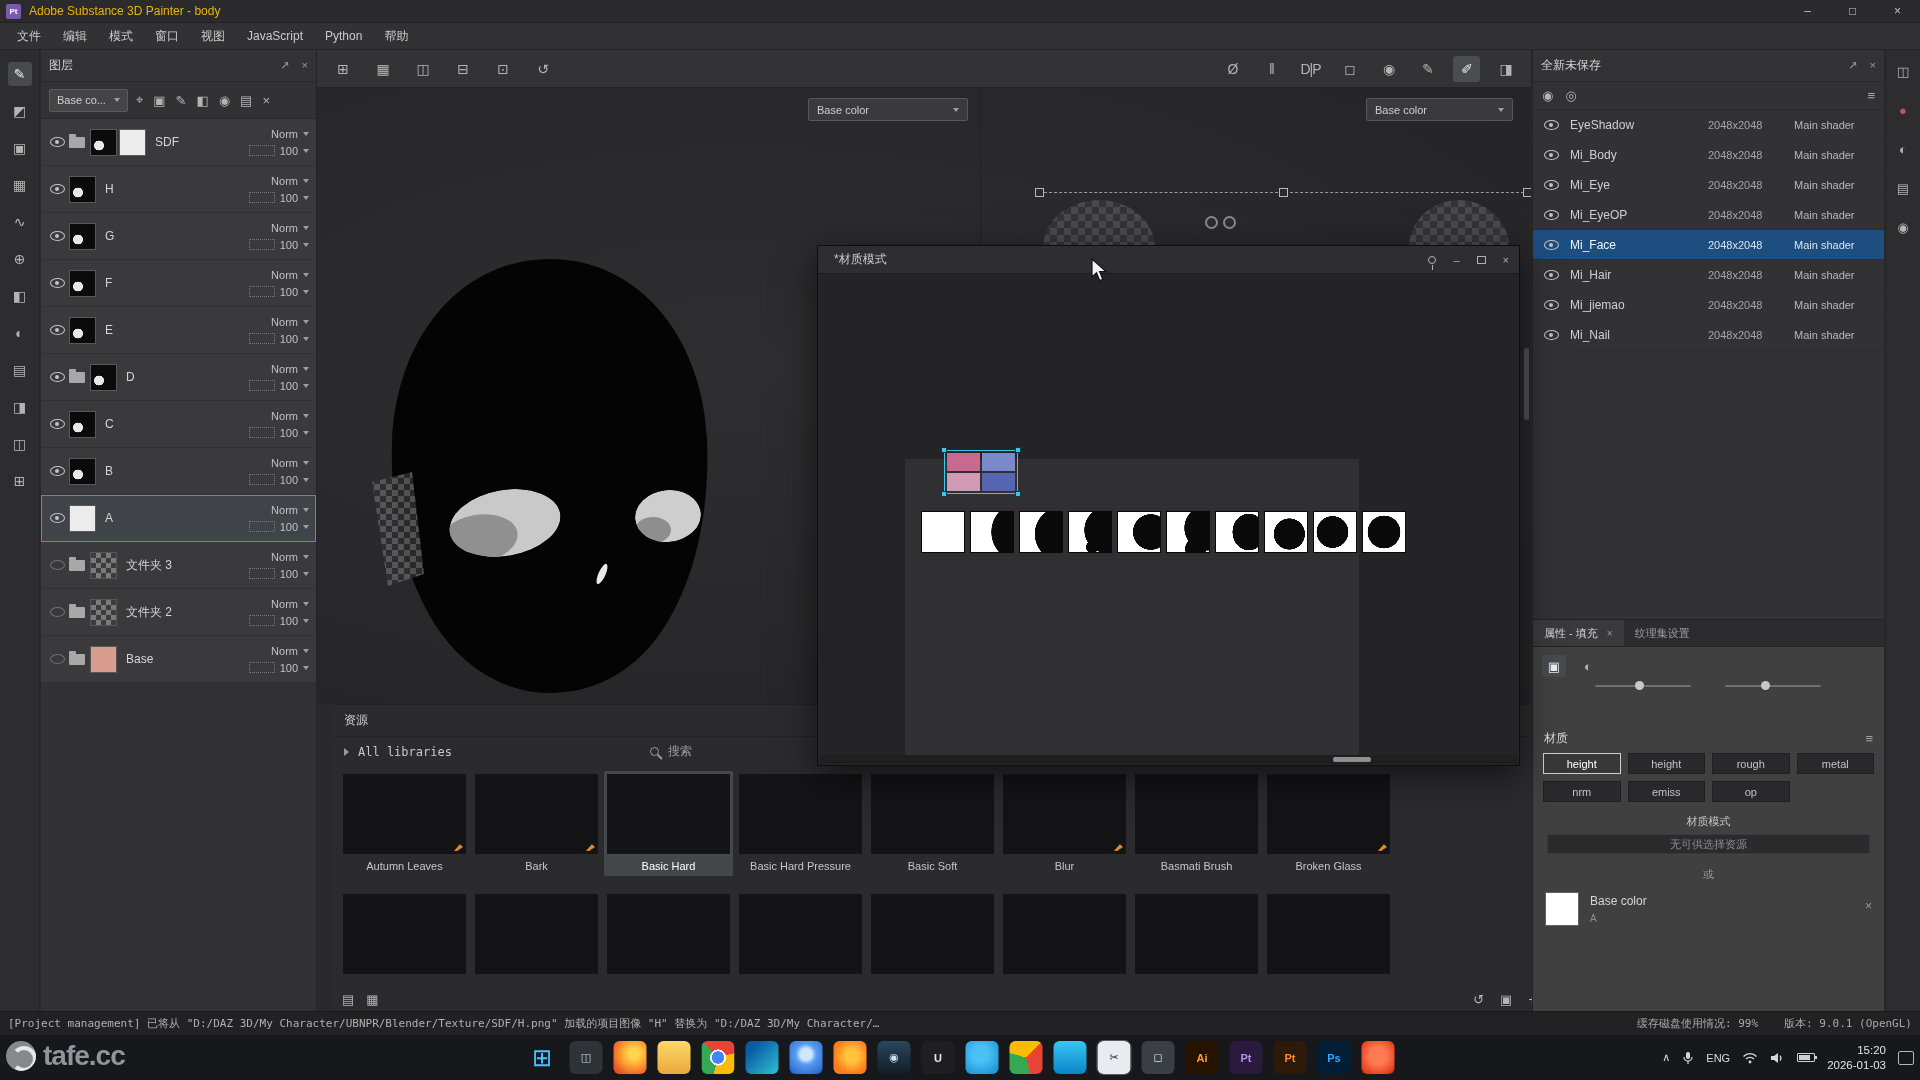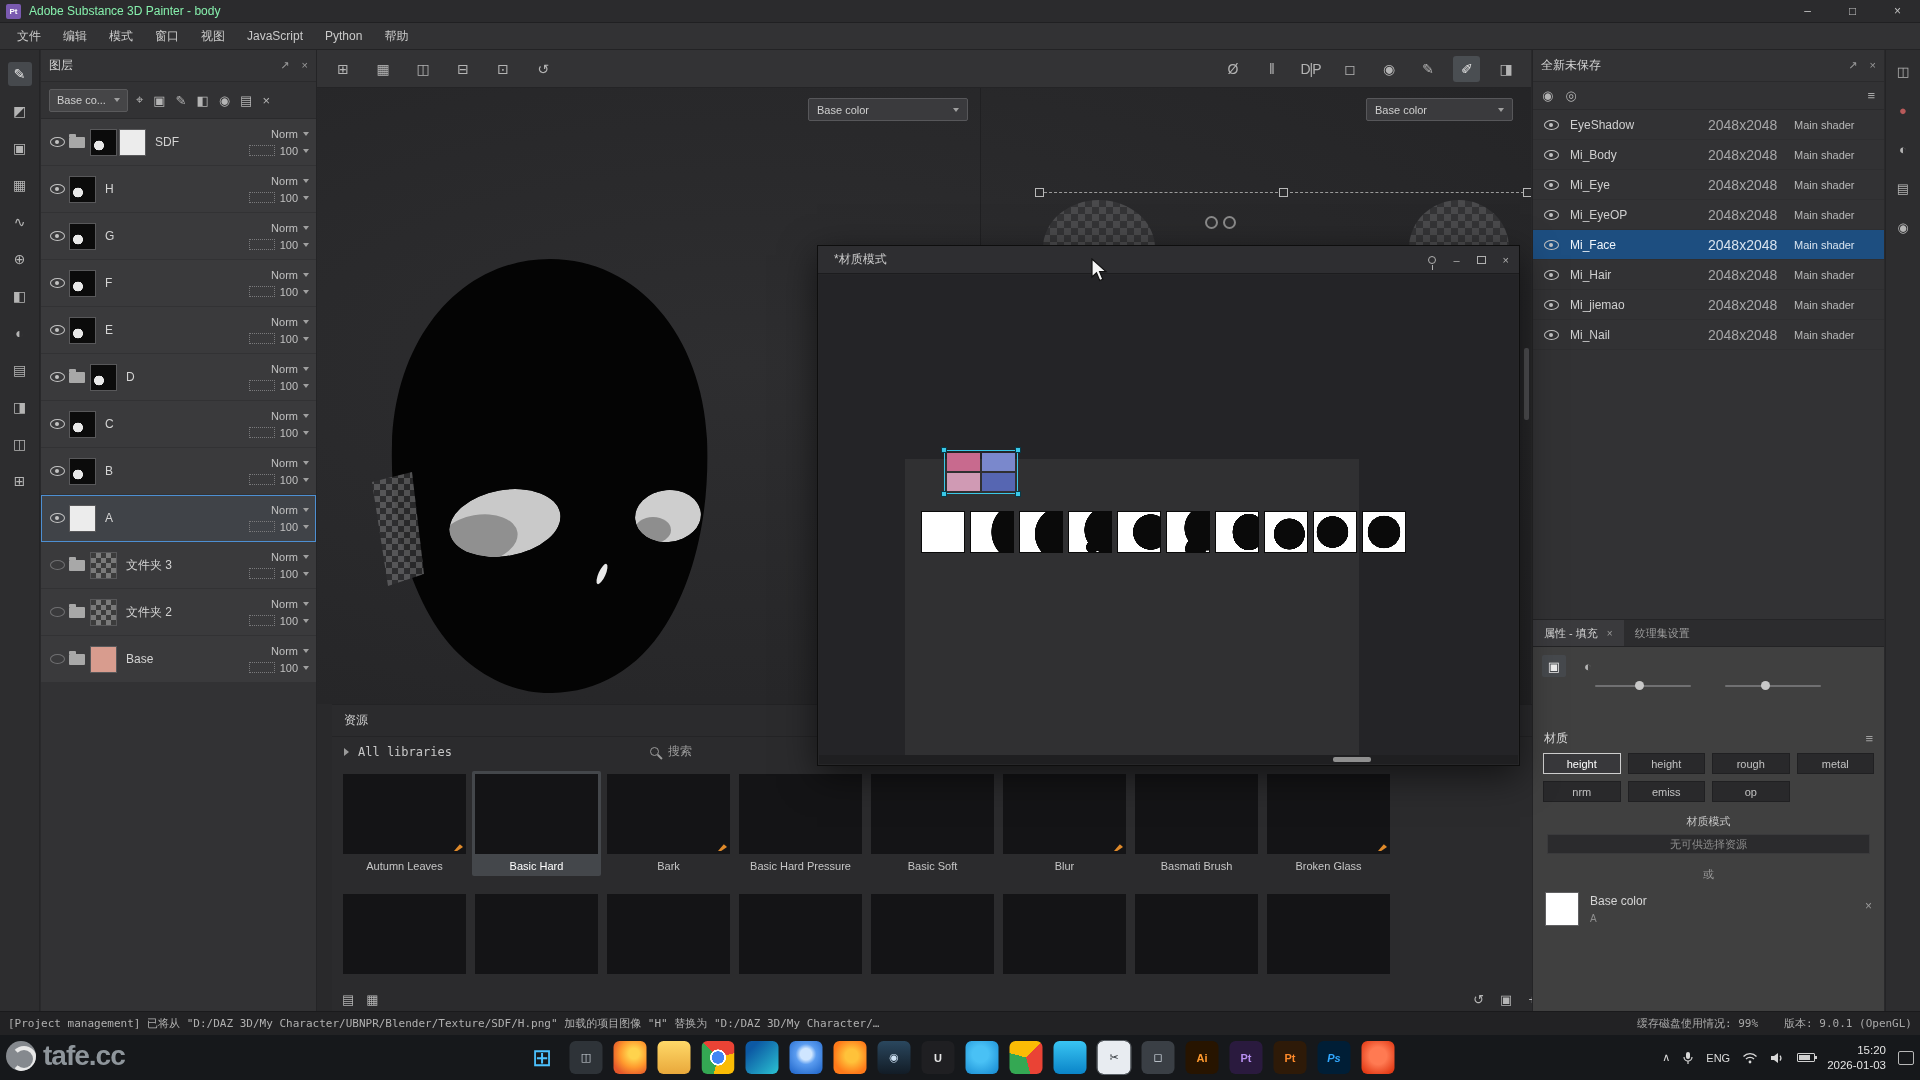--- a/index.html
+++ b/index.html
@@ -4,21 +4,21 @@
 <style>
 *{margin:0;padding:0;box-sizing:border-box}
 body{position:relative;width:1920px;height:1080px;overflow:hidden;background:#29292b;
 font-family:"Liberation Sans","DejaVu Sans",sans-serif;color:#c8c8c8;font-size:12px}
 .abs{position:absolute}
 .icon{display:inline-flex;align-items:center;justify-content:center;color:#b4b4b4;font-style:normal}
 .caret{width:0;height:0;border-left:3px solid transparent;border-right:3px solid transparent;border-top:4px solid #a0a0a0;display:inline-block}
 
 #titlebar{position:absolute;left:0;top:0;width:1920px;height:23px;background:#2b2b2d;display:flex;align-items:center;border-bottom:1px solid #202022;z-index:5}
 #titlebar .badge{width:15px;height:15px;margin:0 8px 0 6px;background:#7a5ab0;border-radius:2px;font-size:8px;font-weight:bold;color:#fff;display:flex;align-items:center;justify-content:center}
-#titlebar .t{font-size:12px;color:#86efac}
+#titlebar .t{font-size:12px;color:#eab308}
 #titlebar .wc{margin-left:auto;display:flex;height:100%}
 #titlebar .wc span{width:45px;display:flex;align-items:center;justify-content:center;font-size:12px;color:#c0c0c0}
 
 #menubar{position:absolute;left:0;top:23px;width:1920px;height:27px;background:#323234;display:flex;align-items:center;padding-left:6px;border-bottom:1px solid #232325;z-index:5}
 #menubar span{padding:0 11px;font-size:12px;color:#cacaca}
 
 #leftrail{position:absolute;left:0;top:50px;width:40px;height:961px;background:#2d2d2f;border-right:1px solid #242426;display:flex;flex-direction:column;align-items:center;padding-top:12px;gap:13px}
 #leftrail .icon{width:24px;height:24px;font-size:14px;border-radius:3px}
 #leftrail .icon.sel{background:#46494d;color:#ececec}
 
@@ -107,21 +107,21 @@
 .mthumb.v-m9{background:radial-gradient(circle at 50% 50%, #0a0a0a 0 56%, transparent 57%), #fff}
 #fwin .fscroll{position:absolute;left:0;right:0;bottom:0;height:9px;background:#1f1f21}
 #fwin .fthumb{position:absolute;left:514px;bottom:2px;width:38px;height:5px;background:#8f8f8f;border-radius:2px}
 
 #texpanel{position:absolute;left:1532px;top:50px;width:352px;height:569px;background:#323234;border-left:1px solid #242426}
 #texpanel .tools{height:28px;display:flex;align-items:center;padding:0 9px;gap:12px;border-bottom:1px solid #2a2a2c;font-size:13px;color:#a8a8a8}
 #texpanel .tools .right{margin-left:auto}
 #trows .trow{height:30px;display:flex;align-items:center;padding:0 8px 0 6px;font-size:12px;border-bottom:1px solid #2e2e30;color:#cfcfcf}
 #trows .trow.sel{background:#1d4e80;color:#eef4fa}
 .trow .tname{margin-left:7px;flex:1}
-.trow .tres{width:86px;font-size:14px;color:#a6a6a8}
+.trow .tres{width:86px;font-size:11px;color:#a6a6a8}
 .trow .tshader{width:82px;font-size:11px;color:#b8b8b8}
 .trow.sel .tres,.trow.sel .tshader{color:#d8e4f0}
 
 #props{position:absolute;left:1532px;top:619px;width:352px;height:392px;background:#404040;border-left:1px solid #242426;border-top:1px solid #242426}
 #props .tabs{height:27px;display:flex;align-items:stretch;background:#2c2c2e;border-bottom:1px solid #232325}
 #props .tab{display:flex;align-items:center;gap:9px;padding:0 11px;font-size:11px;color:#9c9c9c}
 #props .tab.active{background:#3a3a3d;color:#d8d8d8}
 #props .tab .x{font-size:10px;color:#9a9a9a}
 .prow-icons{margin-top:6px;padding:0 9px;display:flex;gap:10px;height:26px;align-items:center}
 .prow-icons .icon{width:24px;height:22px;font-size:13px;border-radius:2px}
@@ -581,32 +581,32 @@
   </div>
   <div class="bgrid" id="bgrid1" data-name="brush-grid-row1">
 
       <div class="bcell fav" data-name="brush-asset">
         <span class="bthumb" data-name="brush-thumbnail">
           <i class="art v-leaf" data-name="brush-art"></i>
         </span>
         <span class="blabel" data-name="brush-label">Autumn Leaves</span>
       </div>
 
+      <div class="bcell fav" data-name="brush-asset">
+        <span class="bthumb" data-name="brush-thumbnail">
+          <i class="art v-bark" data-name="brush-art"></i>
+        </span>
+        <span class="blabel" data-name="brush-label">Bark</span>
+      </div>
+
       <div class="bcell sel" data-name="brush-asset">
         <span class="bthumb" data-name="brush-thumbnail">
           <i class="art v-hard" data-name="brush-art"></i>
         </span>
         <span class="blabel" data-name="brush-label">Basic Hard</span>
-      </div>
-
-      <div class="bcell fav" data-name="brush-asset">
-        <span class="bthumb" data-name="brush-thumbnail">
-          <i class="art v-bark" data-name="brush-art"></i>
-        </span>
-        <span class="blabel" data-name="brush-label">Bark</span>
       </div>
 
       <div class="bcell" data-name="brush-asset">
         <span class="bthumb" data-name="brush-thumbnail">
           <i class="art v-hardp" data-name="brush-art"></i>
         </span>
         <span class="blabel" data-name="brush-label">Basic Hard Pressure</span>
       </div>
 
       <div class="bcell" data-name="brush-asset">
@@ -934,21 +934,21 @@
 
       <span class="ticon" data-name="painter-purple" style="background: rgb(42, 26, 62);">
         <i class="tglyph" style="color: rgb(183, 142, 240);">Pt</i>
       </span>
 
       <span class="ticon" data-name="painter" style="background: rgb(46, 26, 8);">
         <i class="tglyph" style="color: rgb(255, 138, 42);">Pt</i>
       </span>
 
       <span class="ticon" data-name="photoshop" style="background: rgb(0, 30, 54);">
-        <i class="tglyph" style="color: rgb(49, 168, 255); font-style: italic;">Ps</i>
+        <i class="tglyph" style="color: rgb(49, 168, 255);">Ps</i>
       </span>
 
       <span class="ticon" data-name="brave" style="background: radial-gradient(circle at 50% 45%, rgb(255, 122, 82) 0px, rgb(255, 122, 82) 35%, rgb(226, 58, 22) 85%);">
         <i class="tglyph"></i>
       </span>
     </div>
   <div class="tray" data-name="system-tray">
     <span data-name="tray-expand-icon">∧</span>
     <svg class="traysvg" width="12" height="14" viewBox="0 0 12 14" data-name="microphone-icon">
       <rect x="4" y="1" width="4" height="7" rx="2" fill="#d8d8d8"></rect>

